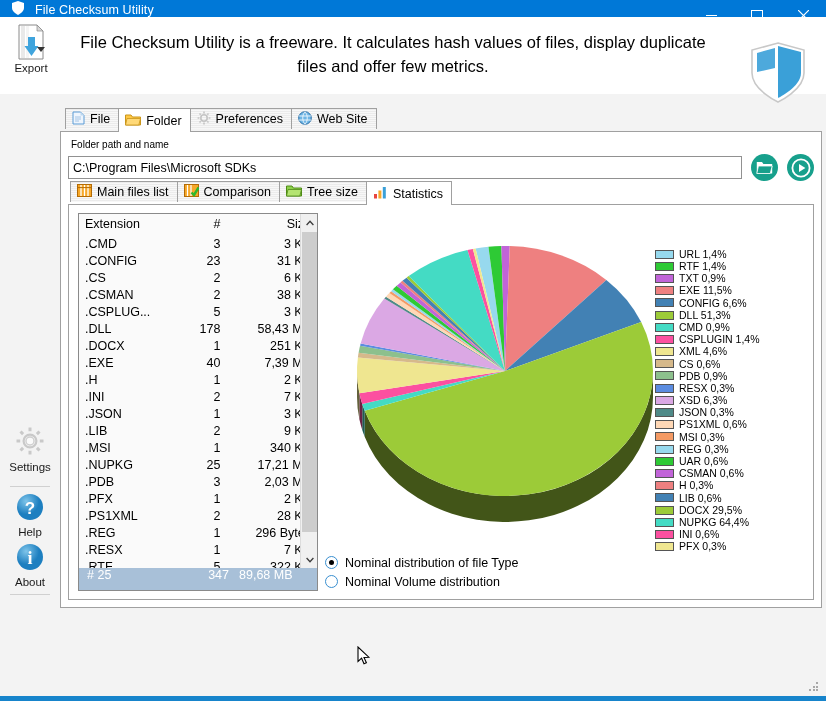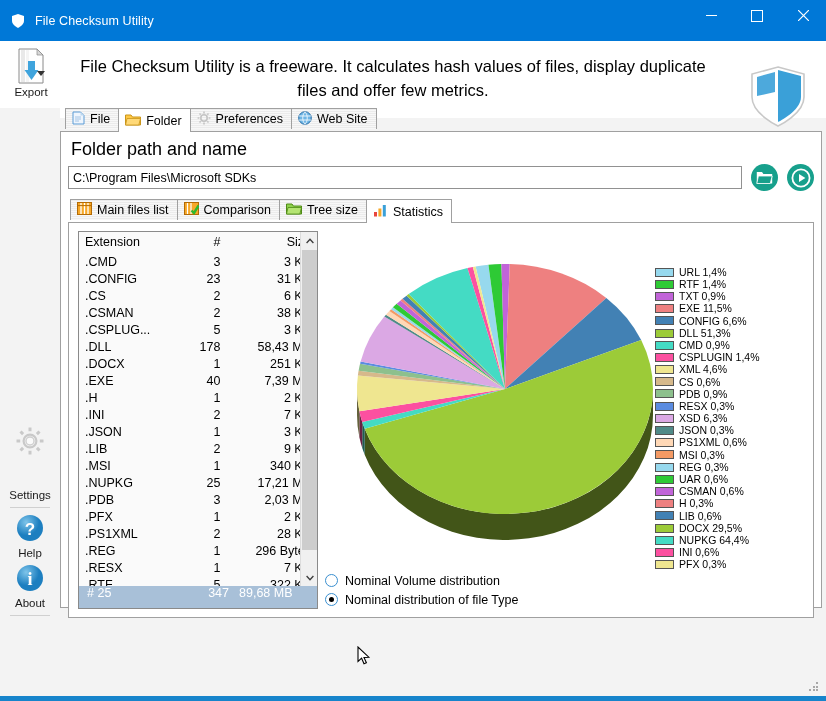--- a/index.html
+++ b/index.html
@@ -8,22 +8,22 @@
     width: 826px; height: 701px;
     font-family: "Liberation Sans", sans-serif;
     background: #f3f3f3;
     overflow: hidden;
     position: relative;
     -webkit-font-smoothing: antialiased;
   }
 
   
   #titlebar {
-    height: 41px; background: #0078d7; color:#fff;
-    display:flex; align-items:center; position:relative;
+    height: 17px; background: #0078d7; color:#fff;
+    display:flex; align-items:flex-end; position:relative;
   }
   #titlebar .tb-icon { margin-left:9px; width:18px; height:18px; display:flex; align-items:center; justify-content:center;}
   #titlebar .tb-title { font-size:12.5px; margin-left:8px; letter-spacing:.1px;}
   #win-controls { position:absolute; right:0; top:0; height:31px; display:flex; }
   #win-controls div {
     width:46px; height:31px; display:flex; align-items:center; justify-content:center;
     color:#fff; font-size:12px;
   }
   .wc-min::after{content:"";display:block;width:11px;height:1px;background:#fff;}
   .wc-max::after{content:"";display:block;width:10px;height:10px;border:1px solid #fff;}
@@ -68,31 +68,31 @@
     background-image: repeating-linear-gradient(0deg, rgba(255,255,255,.5) 0 1px, rgba(0,0,0,0.02) 1px 2px);
   }
   .tab.active { height:24px; background:#fff; background-image:none; z-index:3; }
   .tabpane {
     border:1px solid #a0a0a0; background:#fff; margin-top:-1px;
     position:relative; z-index:1;
   }
 
   #outer-pane { height: 477px; padding:6px 7px 7px 7px; }
 
-  .field-label { font-size:18px; color:#000; margin:1px 0 4px 3px;}
+  .field-label { font-size:10px; color:#000; margin:1px 0 4px 3px;}
   #path-row { display:flex; align-items:center; gap:9px; }
   #path-input {
     flex:1; height:23px; border:1px solid #919191; background:#fff;
     font-size:12.5px; padding:0 4px; color:#000; font-family:"Liberation Sans",sans-serif;
   }
   .circ-btn { width:27px; height:27px; border-radius:50%; background:#17a08c;
     display:flex;align-items:center;justify-content:center;cursor:pointer;flex:0 0 auto;}
 
   
-  #inner-tabstrip { margin-top:8px; padding-left:2px;}
+  #inner-tabstrip { padding-left:2px;}
   #inner-pane { height: 396px; margin-top:-1px; }
 
   
   #table-wrap {
     position:absolute; left:9px; top:8px; width:240px; height:378px;
     border:1px solid #8a8a8a; background:#fafafa; display:flex; flex-direction:column;
   }
   #grid { flex:1; overflow:hidden; position:relative;}
   table.ext { width:100%; border-collapse:collapse; font-size:12.5px; color:#000;}
   table.ext th {
@@ -185,21 +185,21 @@
       <path d="M27 5 L30 5 V57 L27 57 Z" fill="#ffffff"></path>
     </svg>
   </span>
 </div>
 
 <div id="content">
 
   <div id="sidebar">
     <div style="height:318px"></div>
 
-    <div class="side-btn" style="margin-bottom:6px;gap:28px;">
+    <div class="side-btn" style="margin-bottom:13px;">
       <span>
         <svg width="30" height="30" viewBox="0 0 30 30">
           <g fill="none" stroke="#c9c9c9" stroke-width="2.2">
             <circle cx="15" cy="15" r="6.4"></circle>
             <g stroke-width="3">
               <path d="M15 1.5 V5.2 M15 24.8 V28.5 M1.5 15 H5.2 M24.8 15 H28.5"></path>
               <path d="M5.5 5.5 L8.1 8.1 M21.9 21.9 L24.5 24.5 M24.5 5.5 L21.9 8.1 M8.1 21.9 L5.5 24.5"></path>
             </g>
           </g>
           <circle cx="15" cy="15" r="4" fill="#fafafa" stroke="#cfcfcf" stroke-width="1.4"></circle>
@@ -624,26 +624,26 @@
                 <span class="leg-txt">INI 0,6%</span>
               </div>
               <div class="leg-row">
                 <span class="leg-sw" style="background: rgb(239, 230, 144);"></span>
                 <span class="leg-txt">PFX 0,3%</span>
               </div>
             </div>
 
           <div id="radios">
             <div class="radio-row">
+              <span class="radio on"></span>
+              <span class="radio-lbl">Nominal distribution of file Type</span>
+            </div>
+            <div class="radio-row">
               <span class="radio"></span>
               <span class="radio-lbl">Nominal Volume distribution</span>
-            </div>
-            <div class="radio-row">
-              <span class="radio on"></span>
-              <span class="radio-lbl">Nominal distribution of file Type</span>
             </div>
           </div>
         </div>
 
       </div>
     </div>
   </div>
 </div>
 
 <span id="cursor">

